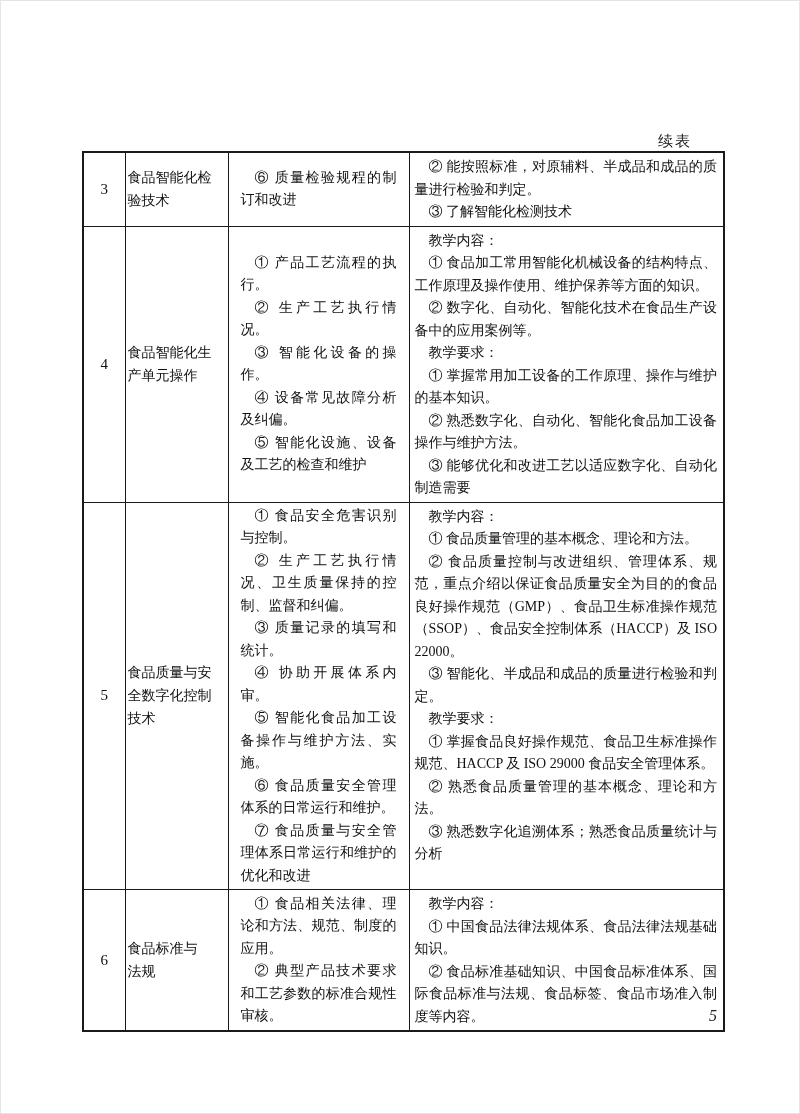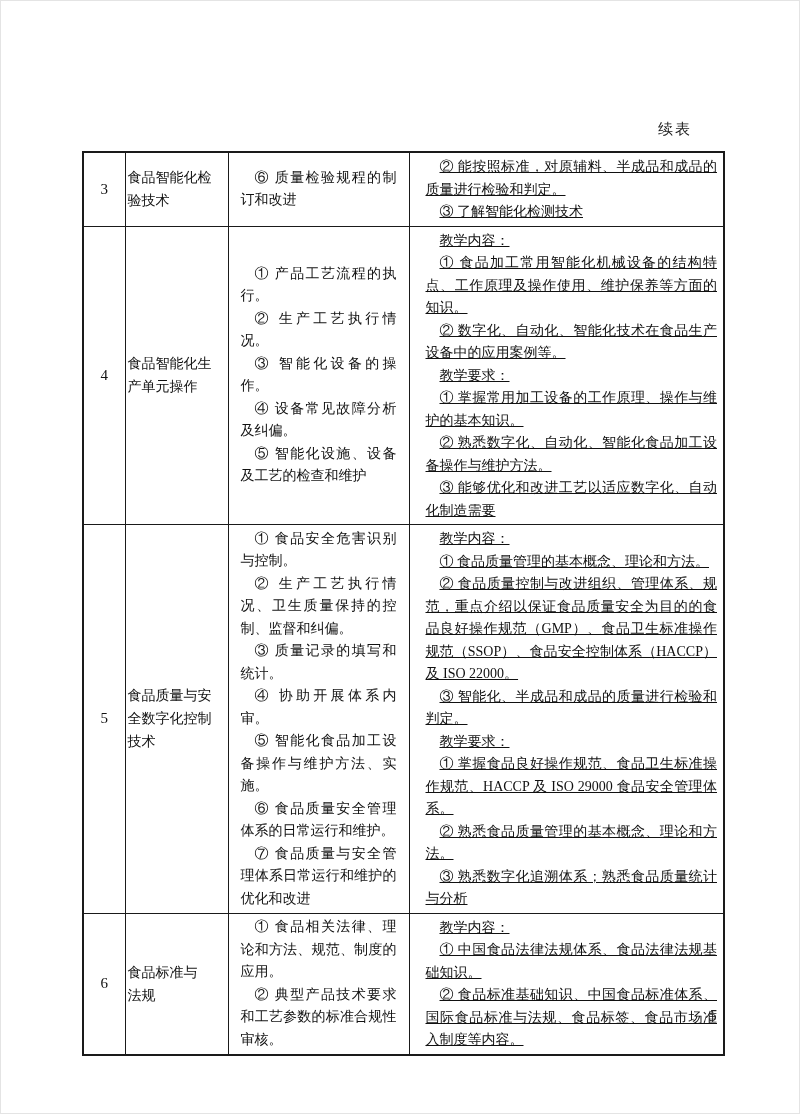--- a/index.html
+++ b/index.html
@@ -10,21 +10,21 @@
     font-family:"Liberation Serif","DejaVu Serif",serif;
     color:#111;
   }
   .page {
     position:absolute; inset:0;
     background:#ffffff;
     border:1px solid #e4e4e4;
   }
   .cont-note {
     position:absolute;
-    top:120px; left:658px;
+    top:132px; left:658px;
     font-size:15px; letter-spacing:2px;
     color:#1a1a1a;
   }
   table.course {
     position:absolute;
     left:82px; top:151px;
     width:641px;
     border-collapse:collapse;
     table-layout:fixed;
     border:2px solid #1a1a1a;
@@ -41,21 +41,21 @@
     vertical-align:middle;
   }
   tr.h-header { height:47px; }
   tr.h-r3 { height:70px; }
   tr.h-r4 { height:275px; }
   tr.h-r5 { height:317px; }
   tr.h-r6 { height:141px; }
   .c-no { text-align:center; font-size:15px; }
   .c-area { text-align:left; line-height:23px; padding:0 2px; }
   .c-task { padding:2px 12px; }
-  .c-content { vertical-align:top; padding:3px 6px 2px 16px;text-decoration:underline; }
+  .c-content { vertical-align:top; padding:3px 6px 2px 5px; }
   .para {
     margin:0;
     text-indent:1em;
     text-align:justify;
     line-height:22.5px;
   }
   .area-line { display:block; }
   .page-number {
     position:absolute;
     top:1007px; left:709px;

